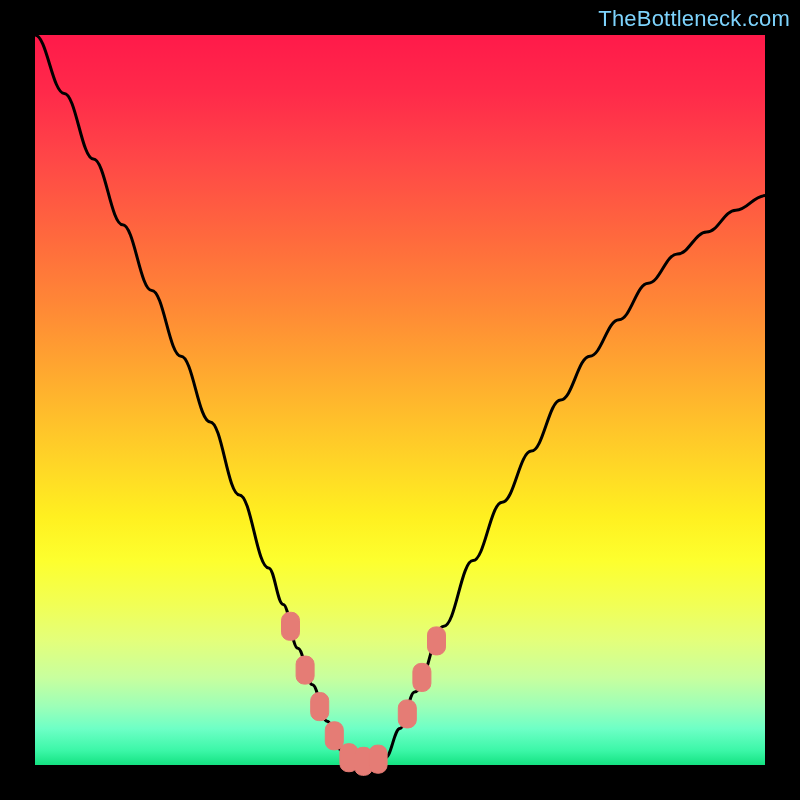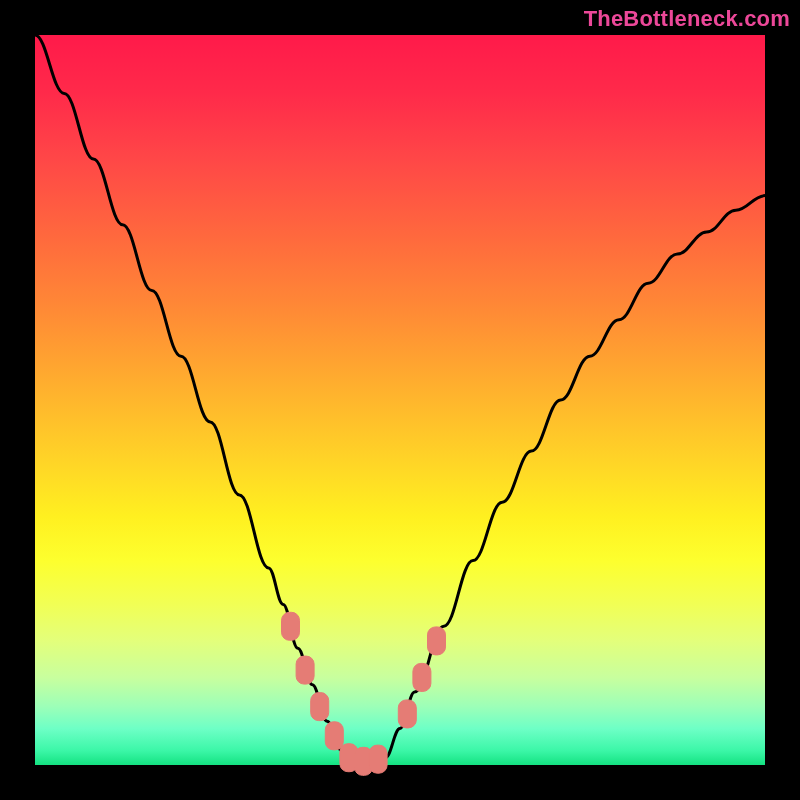--- a/index.html
+++ b/index.html
@@ -35,23 +35,23 @@
       #9cffb8 92%,
       #6effc6 95%,
       #3cf7a8 98%,
       #14e281 100%
     );
   }
   .watermark {
     position: absolute;
     top: 6px;
     right: 10px;
-    color: #ec4899;
+    color: #7dd3fc;
     font-size: 22px;
-    font-weight: 700;
+    font-weight: 400;
     letter-spacing: 0.2px;
     user-select: none;
   }
   svg.curve {
     position: absolute;
     left: 0;
     top: 0;
   }
   .marker {
     fill: #e57c75;

